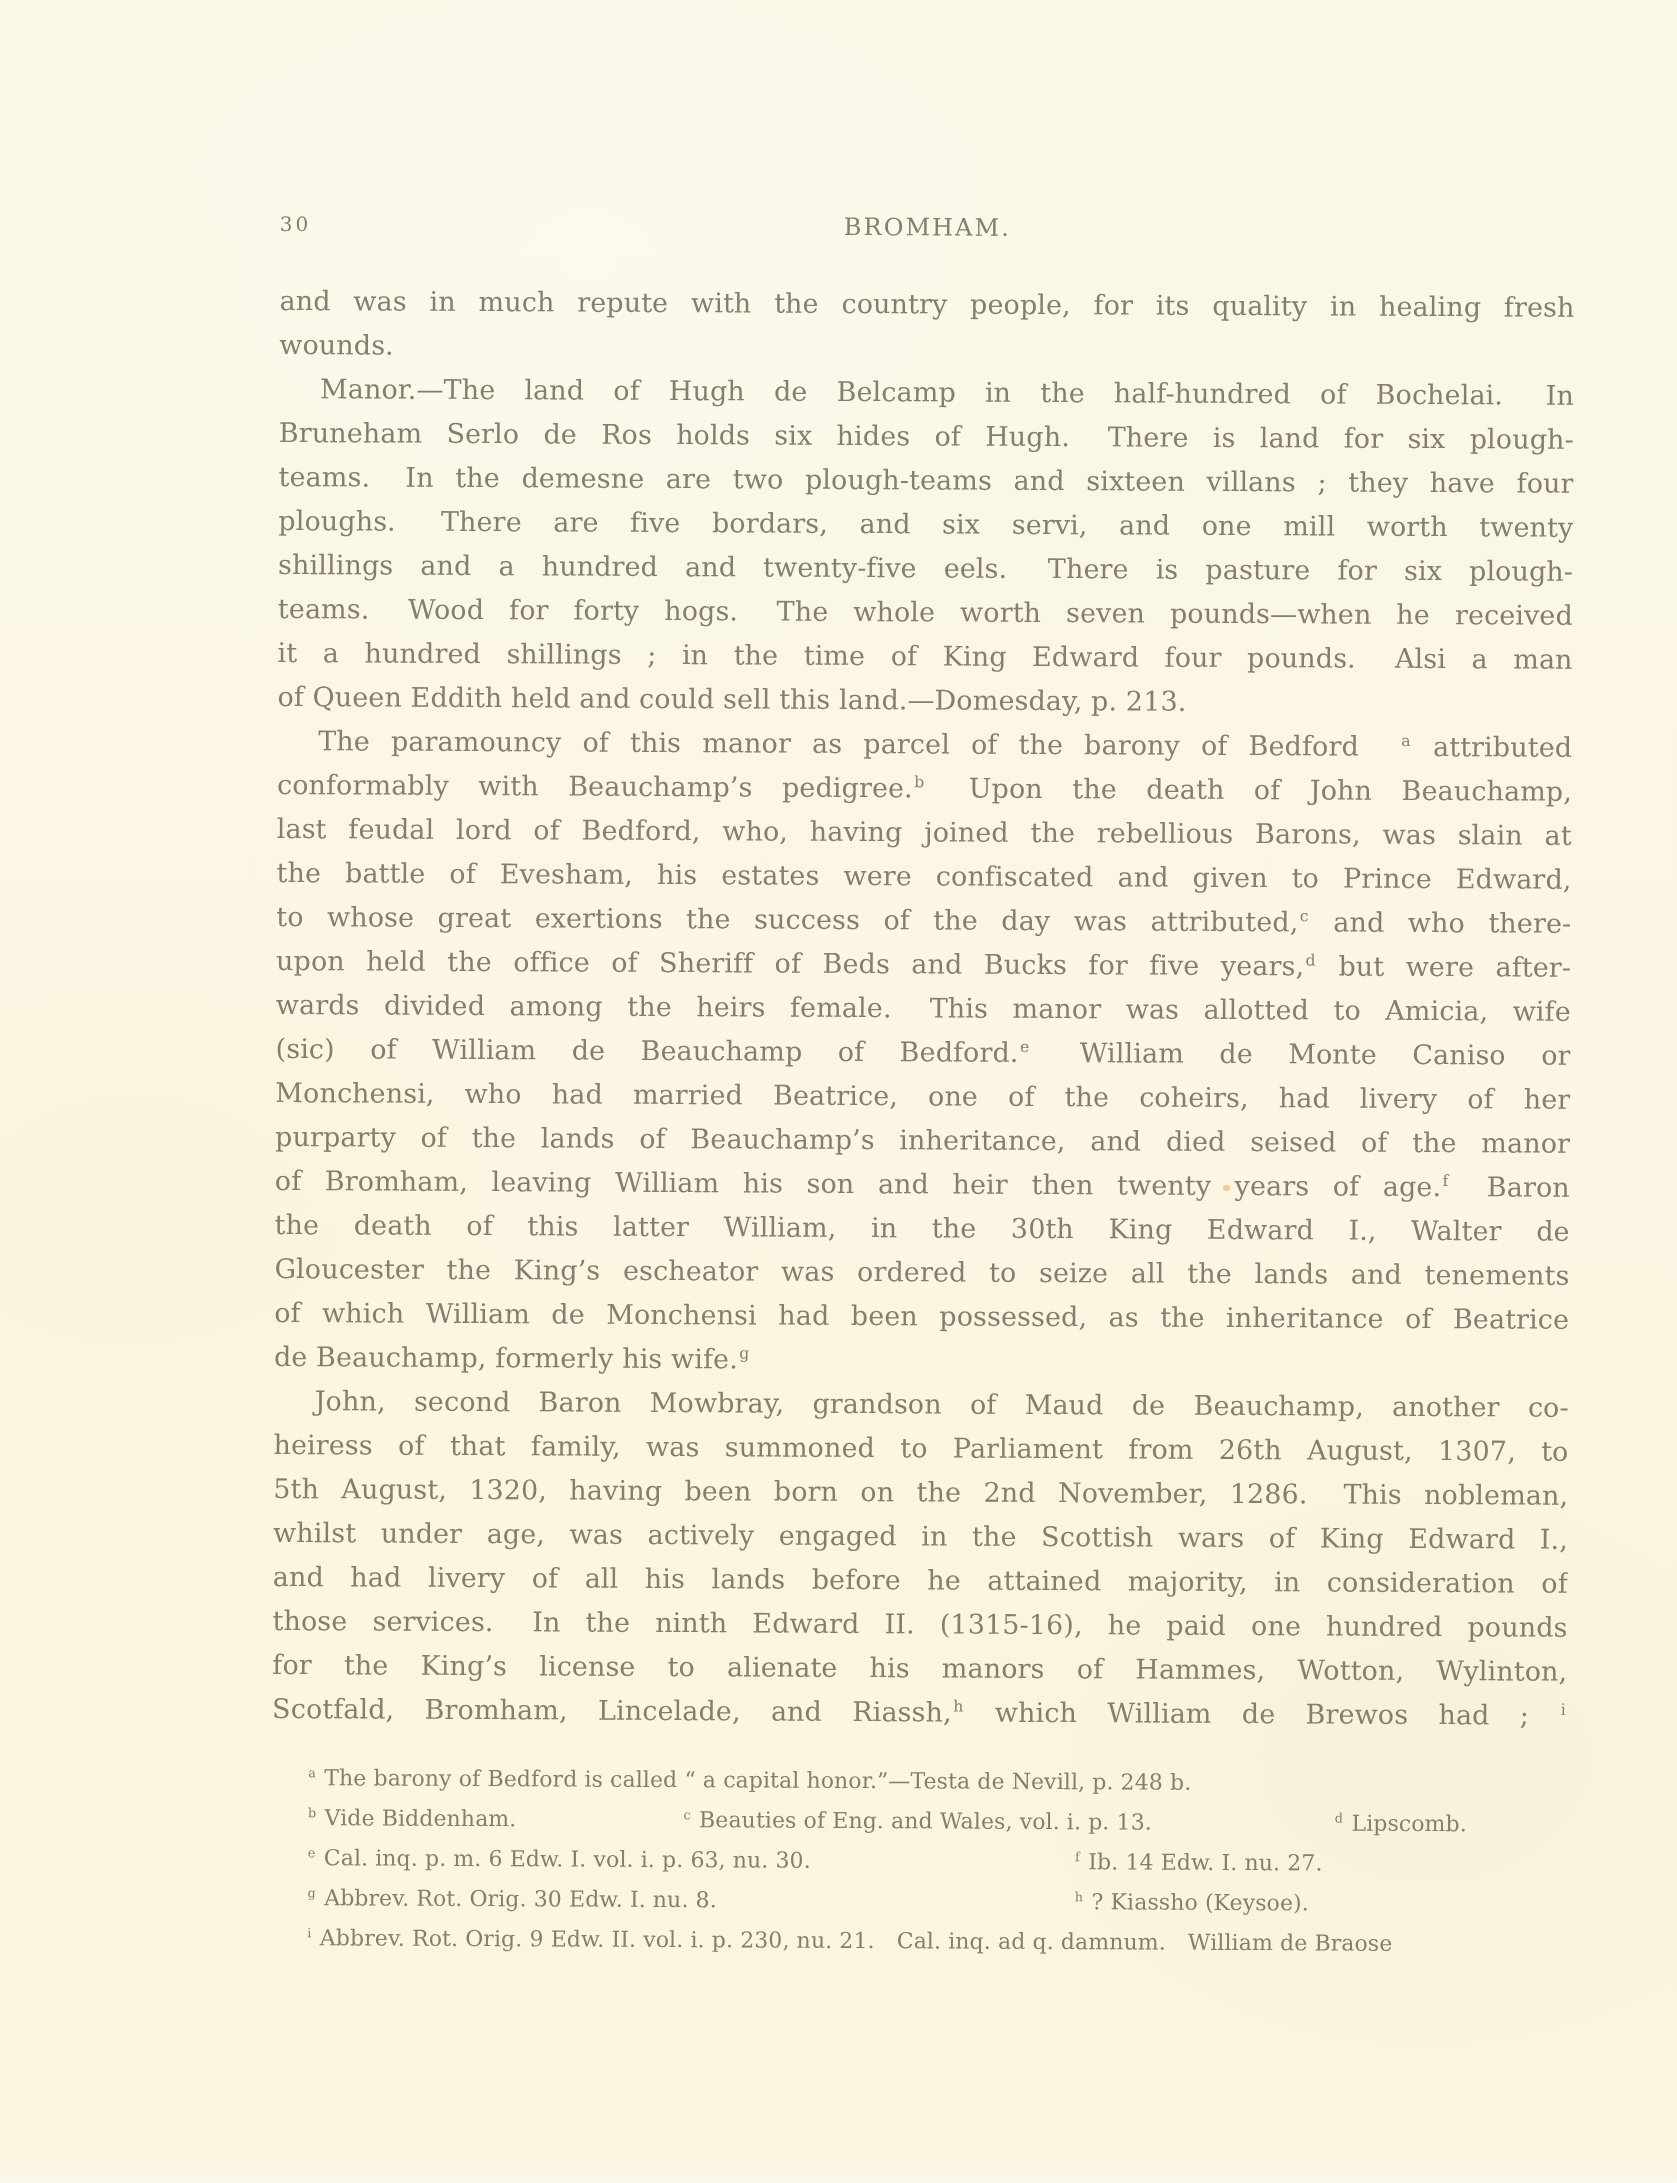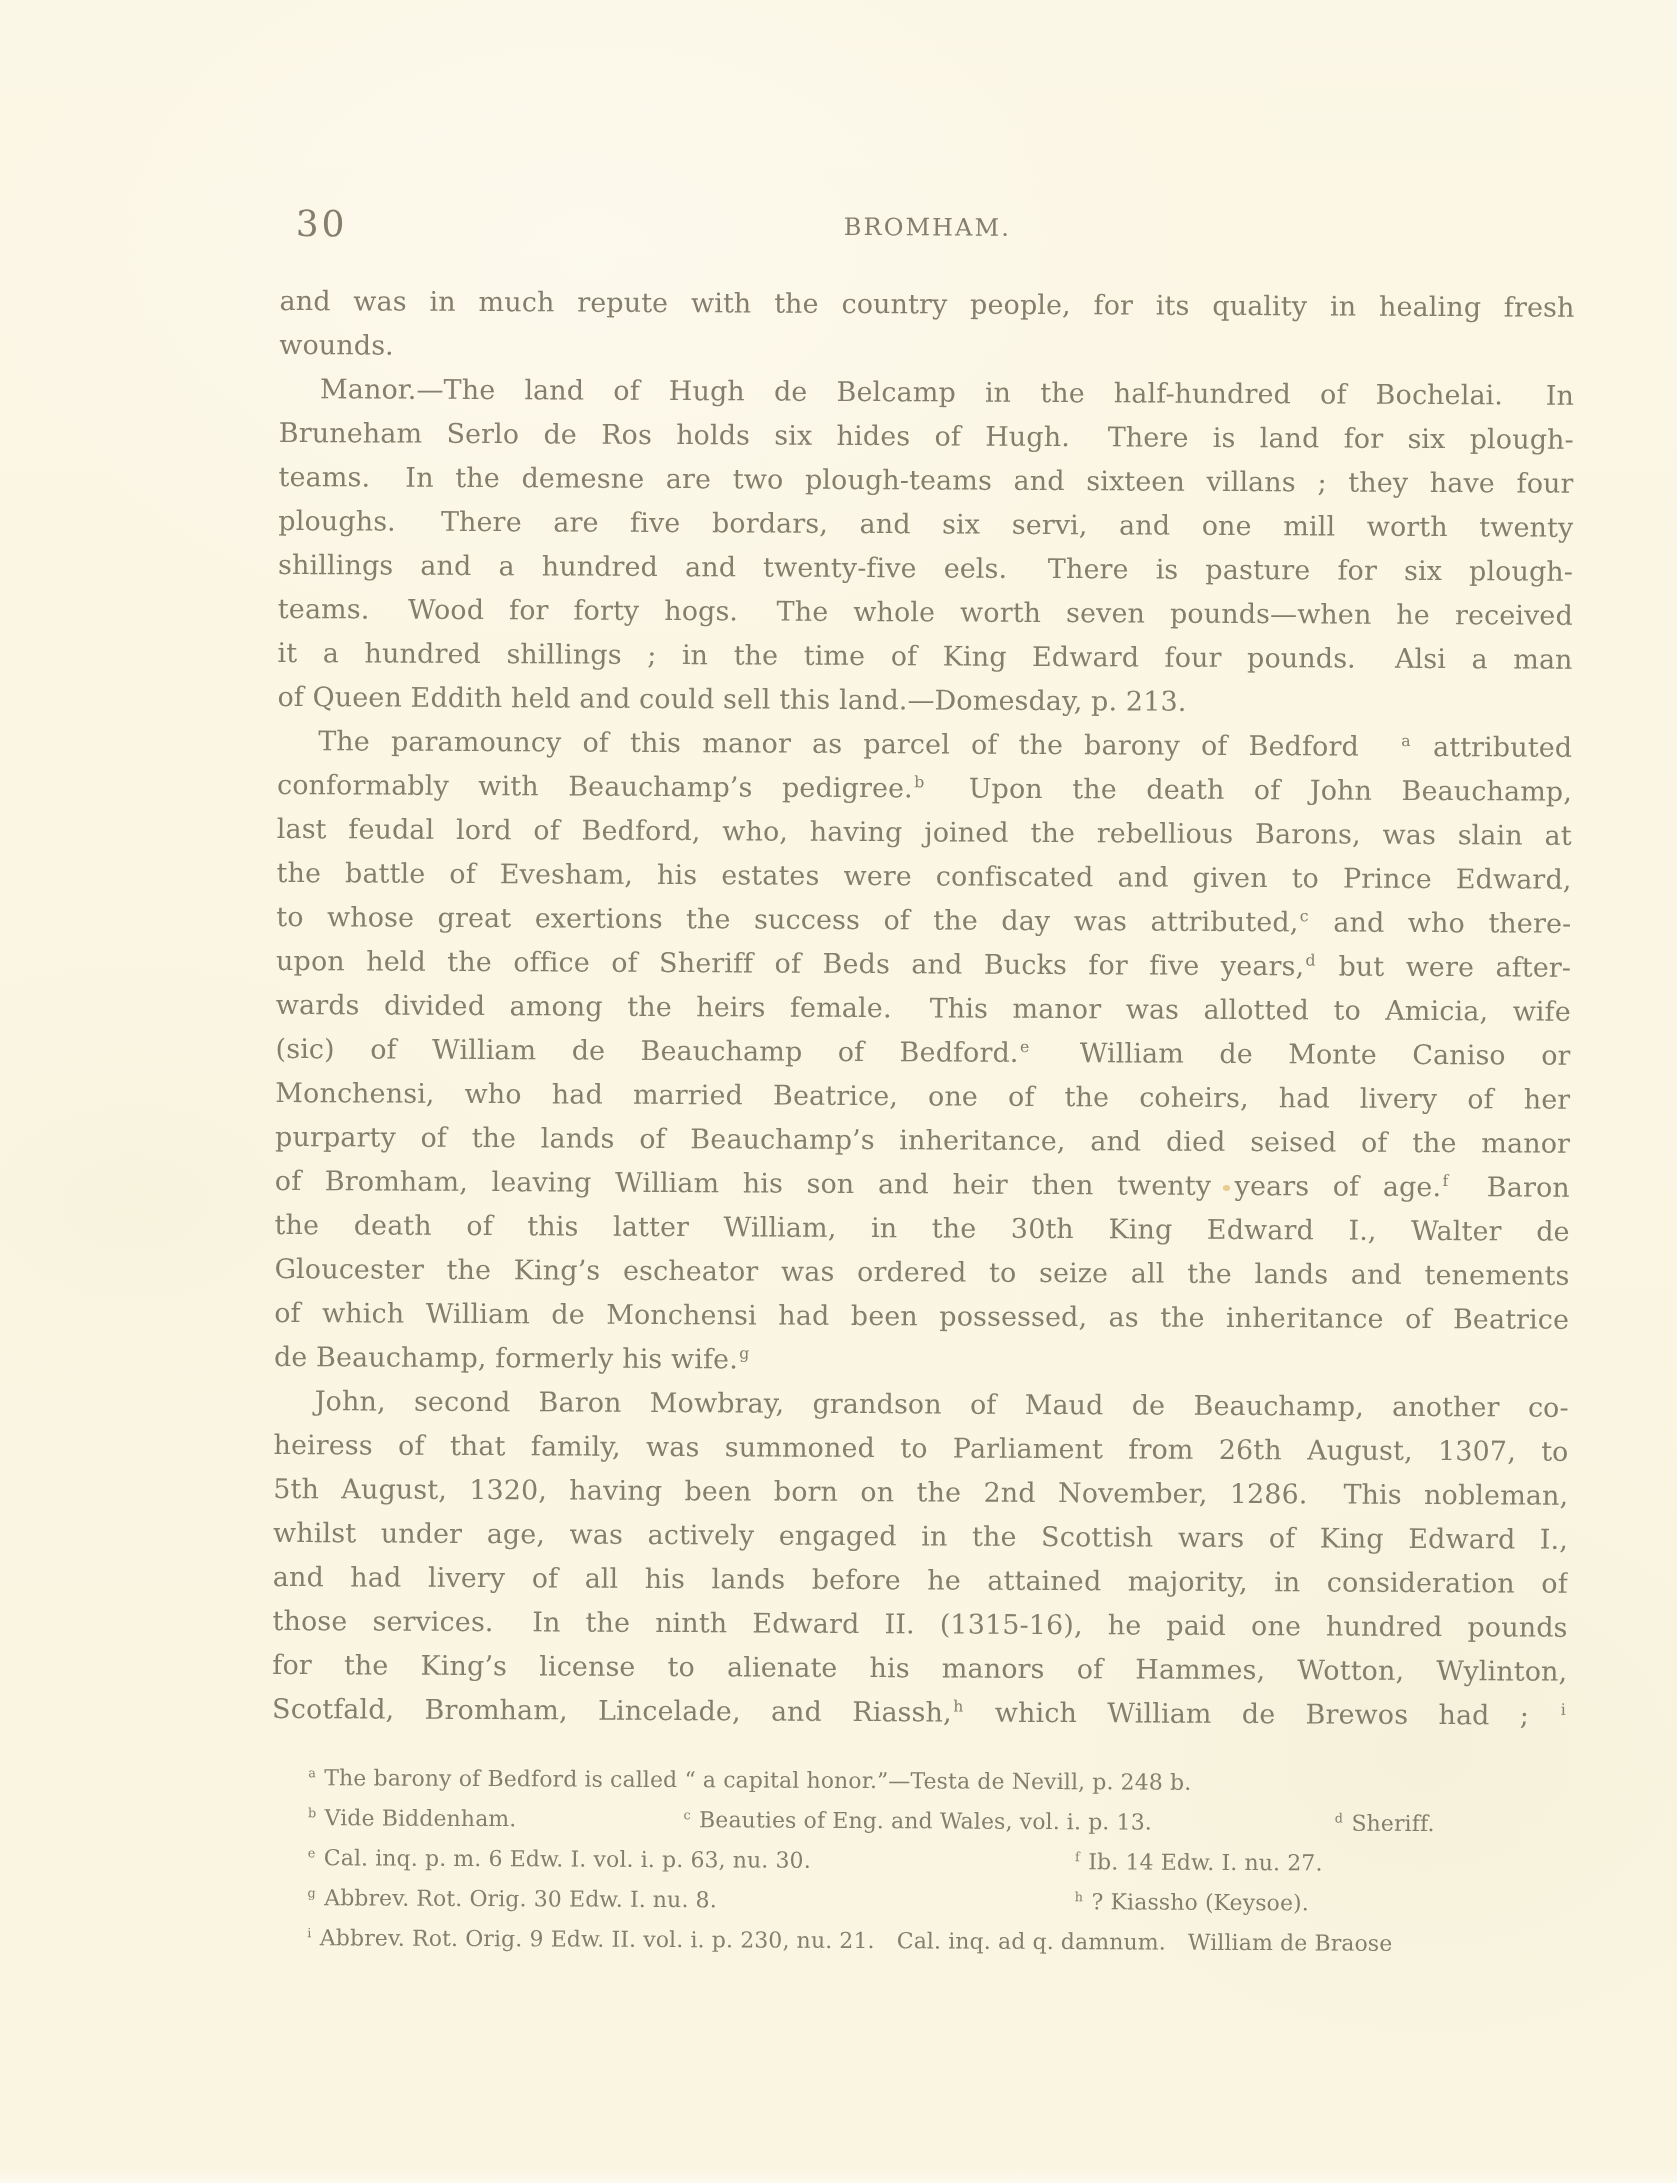--- a/index.html
+++ b/index.html
@@ -43,22 +43,22 @@
     letter-spacing: 0.1px;
   }
   .header-row {
     position: relative;
     height: 34px;
     line-height: 34px;
     margin-bottom: 38px;
   }
   .page-num {
     position: absolute;
-    left: 16px; top: 0;
-    font-size: 36px;
+    left: 0; top: 0;
+    font-size: 20px;
     letter-spacing: 2.8px;
   }
   .running-title {
     display: block;
     width: 100%;
     text-align: center;
     font-size: 24px;
     letter-spacing: 2.1px;
   }
   .body-text .line {
@@ -152,21 +152,21 @@
         <div class="line"><span>Scotfald, Bromham, Lincelade, and Riassh,</span><span class="sup">h</span><span> which William de Brewos had ; </span><span class="sup">i</span></div>
       </div>
     </div>
   <div class="footnotes">
       <div class="fn-row" data-cols="1">
         <div class="fn-item"><span class="sup">a</span><span> The barony of Bedford is called “ a capital honor.”—Testa de Nevill, p. 248 b.</span></div>
       </div>
       <div class="fn-row" data-cols="3">
         <div class="fn-item"><span class="sup">b</span><span> Vide Biddenham.</span></div>
         <div class="fn-item"><span class="sup">c</span><span> Beauties of Eng. and Wales, vol. i. p. 13.</span></div>
-        <div class="fn-item"><span class="sup">d</span><span> Sheriff.</span></div>
+        <div class="fn-item"><span class="sup">d</span><span> Lipscomb.</span></div>
       </div>
       <div class="fn-row" data-cols="2">
         <div class="fn-item"><span class="sup">e</span><span> Cal. inq. p. m. 6 Edw. I. vol. i. p. 63, nu. 30.</span></div>
         <div class="fn-item"><span class="sup">f</span><span> Ib. 14 Edw. I. nu. 27.</span></div>
       </div>
       <div class="fn-row" data-cols="2">
         <div class="fn-item"><span class="sup">g</span><span> Abbrev. Rot. Orig. 30 Edw. I. nu. 8.</span></div>
         <div class="fn-item"><span class="sup">h</span><span> ? Kiassho (Keysoe).</span></div>
       </div>
       <div class="fn-row" data-cols="1">

